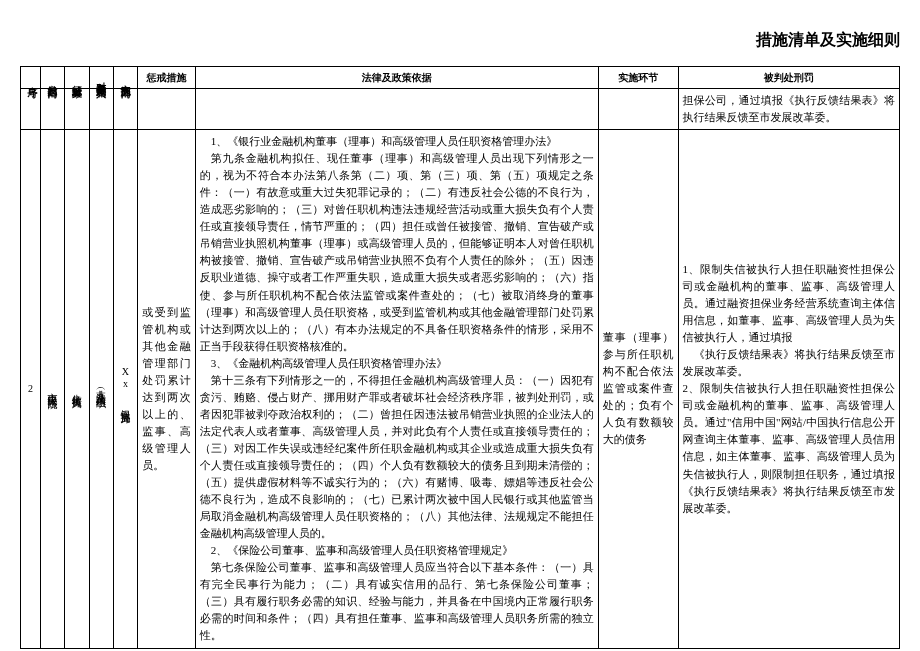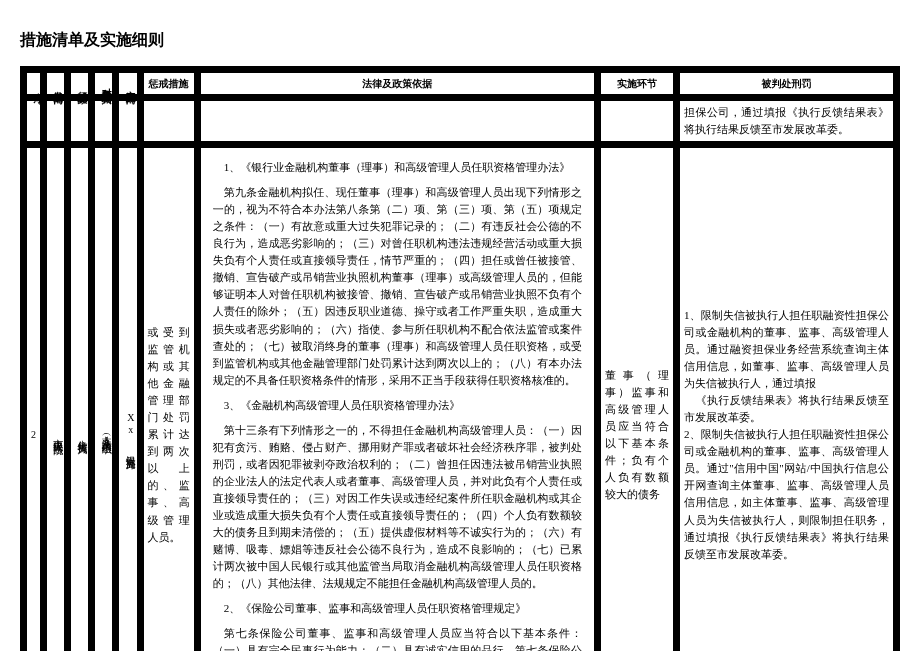--- a/index.html
+++ b/index.html
@@ -6,32 +6,32 @@
     margin: 0;
     padding: 20px;
     font-family: "SimSun", "宋体", serif;
     font-size: 10px;
     background: #fff;
     color: #000;
     width: 920px;
     box-sizing: border-box;
   }
   h1 {
-    text-align: left;
+    text-align: right;
     font-size: 16px;
     font-weight: bold;
     margin: 10px 0 15px 0;
   }
   table {
     border-collapse: collapse;
     width: 100%;
     table-layout: fixed;
   }
   th, td {
-    border: 7px solid #000000;
+    border: 1px solid #000000;
     padding: 3px 4px;
     vertical-align: middle;
     line-height: 1.5;
     word-break: break-all;
   }
   th {
     font-weight: bold;
     text-align: center;
   }
   .vert {
@@ -50,21 +50,21 @@
   .col-measure{ width: 52px; }
   .col-basis  { width: 364px; }
   .col-step   { width: 72px; }
   .col-rules  { width: 200px; }
   .body-text {
     text-align: justify;
     text-justify: inter-ideograph;
     font-size: 11px;
     line-height: 1.55;
   }
-  .body-text p { margin: 8px; text-indent: 1em; }
+  .body-text p { margin: 0; text-indent: 1em; }
   .center { text-align: center; }
   .row1-partial td { height: 28px; }
 </style>
 </head>
 <body>
 
 <h1>措施清单及实施细则</h1>
 
 <table>
   <colgroup>
@@ -111,19 +111,19 @@
       <td><span class="vert">Xx 银保监分局</span></td>
       <td class="body-text">或受到监管机构或其他金融管理部门处罚累计达到两次以上的、监事、高级管理人员。</td>
       <td class="body-text">
         <p>1、《银行业金融机构董事（理事）和高级管理人员任职资格管理办法》</p>
         <p>第九条金融机构拟任、现任董事（理事）和高级管理人员出现下列情形之一的，视为不符合本办法第八条第（二）项、第（三）项、第（五）项规定之条件：（一）有故意或重大过失犯罪记录的；（二）有违反社会公德的不良行为，造成恶劣影响的；（三）对曾任职机构违法违规经营活动或重大损失负有个人责任或直接领导责任，情节严重的；（四）担任或曾任被接管、撤销、宣告破产或吊销营业执照机构董事（理事）或高级管理人员的，但能够证明本人对曾任职机构被接管、撤销、宣告破产或吊销营业执照不负有个人责任的除外；（五）因违反职业道德、操守或者工作严重失职，造成重大损失或者恶劣影响的；（六）指使、参与所任职机构不配合依法监管或案件查处的；（七）被取消终身的董事（理事）和高级管理人员任职资格，或受到监管机构或其他金融管理部门处罚累计达到两次以上的；（八）有本办法规定的不具备任职资格条件的情形，采用不正当手段获得任职资格核准的。</p>
         <p>3、《金融机构高级管理人员任职资格管理办法》</p>
         <p>第十三条有下列情形之一的，不得担任金融机构高级管理人员：（一）因犯有贪污、贿赂、侵占财产、挪用财产罪或者破坏社会经济秩序罪，被判处刑罚，或者因犯罪被剥夺政治权利的；（二）曾担任因违法被吊销营业执照的企业法人的法定代表人或者董事、高级管理人员，并对此负有个人责任或直接领导责任的；（三）对因工作失误或违经纪案件所任职金融机构或其企业或造成重大损失负有个人责任或直接领导责任的；（四）个人负有数额较大的债务且到期未清偿的；（五）提供虚假材料等不诚实行为的；（六）有赌博、吸毒、嫖娼等违反社会公德不良行为，造成不良影响的；（七）已累计两次被中国人民银行或其他监管当局取消金融机构高级管理人员任职资格的；（八）其他法律、法规规定不能担任金融机构高级管理人员的。</p>
         <p>2、《保险公司董事、监事和高级管理人员任职资格管理规定》</p>
         <p>第七条保险公司董事、监事和高级管理人员应当符合以下基本条件：（一）具有完全民事行为能力；（二）具有诚实信用的品行、第七条保险公司董事；（三）具有履行职务必需的知识、经验与能力，并具备在中国境内正常履行职务必需的时间和条件；（四）具有担任董事、监事和高级管理人员职务所需的独立性。</p>
       </td>
-      <td class="body-text">董事（理事）监事和高级管理人员应当符合以下基本条件；负有个人负有数额较大的债务</td>
+      <td class="body-text">董事（理事）参与所任职机构不配合依法监管或案件查处的；负有个人负有数额较大的债务</td>
       <td class="body-text" style="white-space:pre-wrap;font-family:Liberation Serif, serif;">1、限制失信被执行人担任职融资性担保公司或金融机构的董事、监事、高级管理人员。通过融资担保业务经营系统查询主体信用信息，如董事、监事、高级管理人员为失信被执行人，通过填报
 　《执行反馈结果表》将执行结果反馈至市发展改革委。
 2、限制失信被执行人担任职融资性担保公司或金融机构的董事、监事、高级管理人员。通过"信用中国"网站/中国执行信息公开网查询主体董事、监事、高级管理人员信用信息，如主体董事、监事、高级管理人员为失信被执行人，则限制担任职务，通过填报《执行反馈结果表》将执行结果反馈至市发展改革委。</td>
     </tr>
   </tbody>
 </table>
 
 </body></html>

